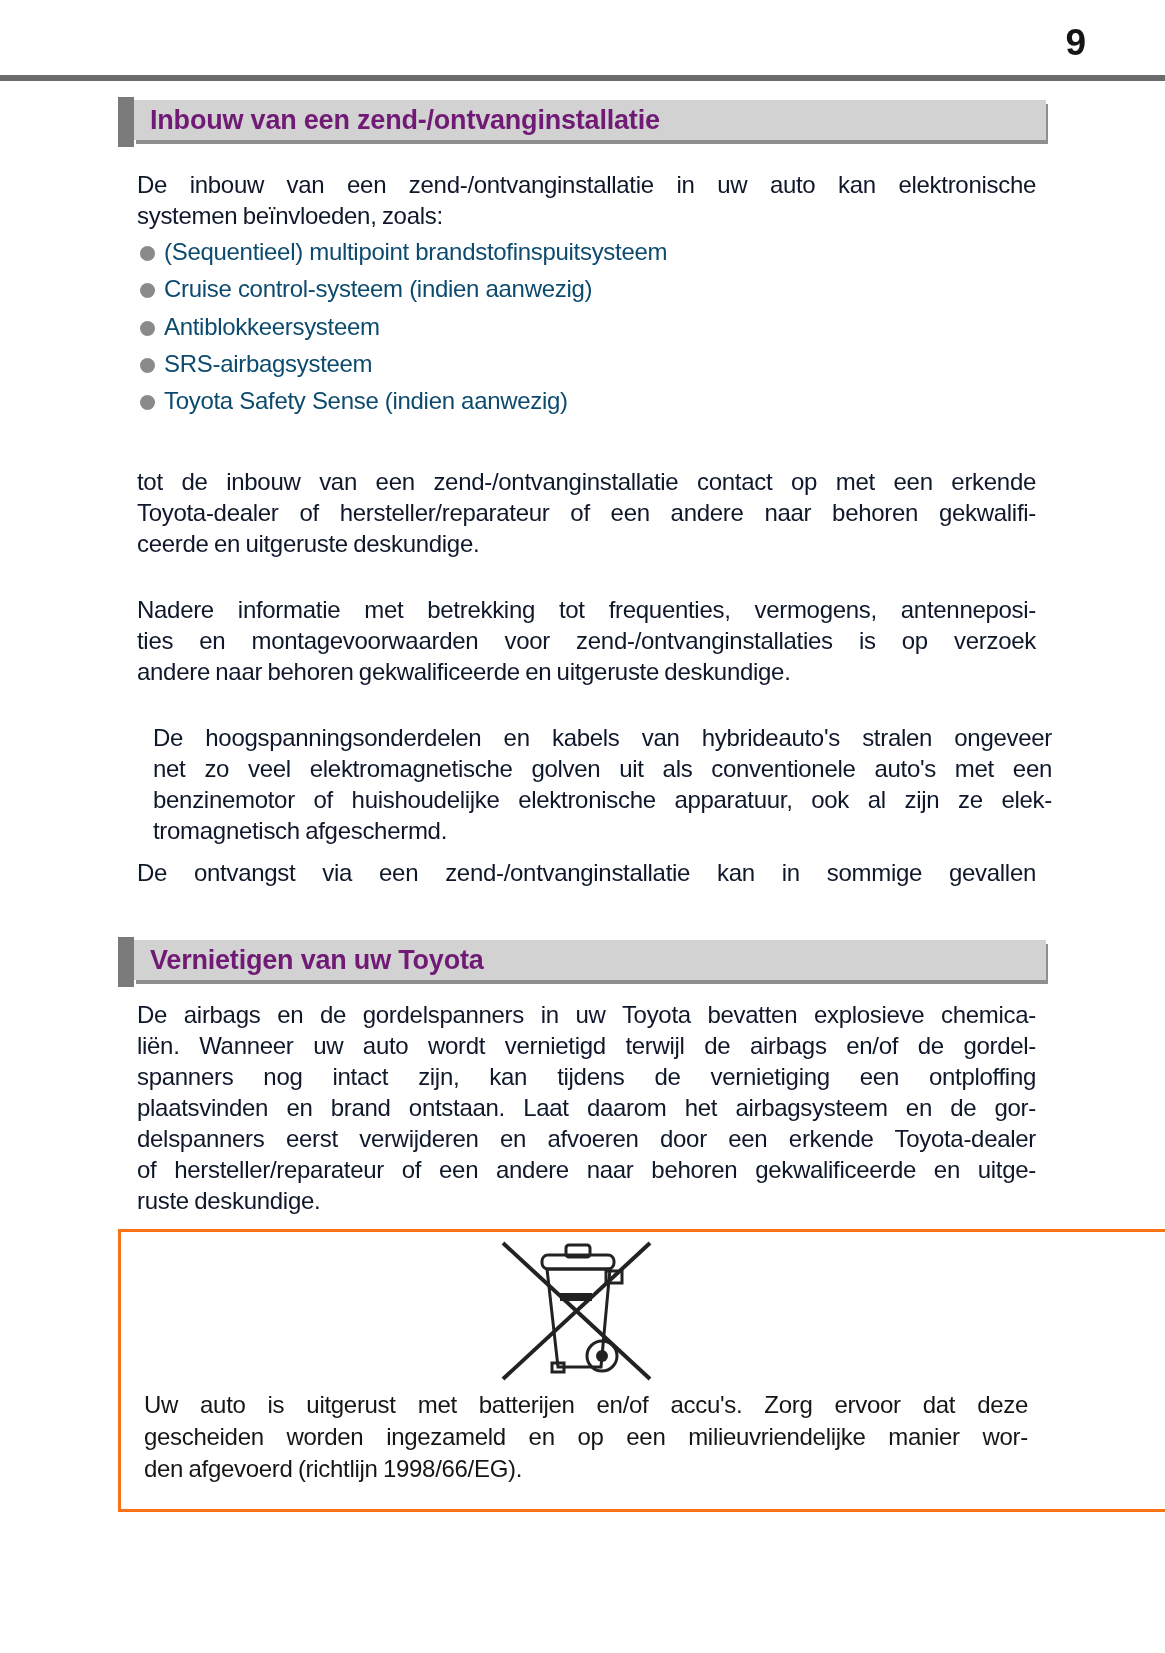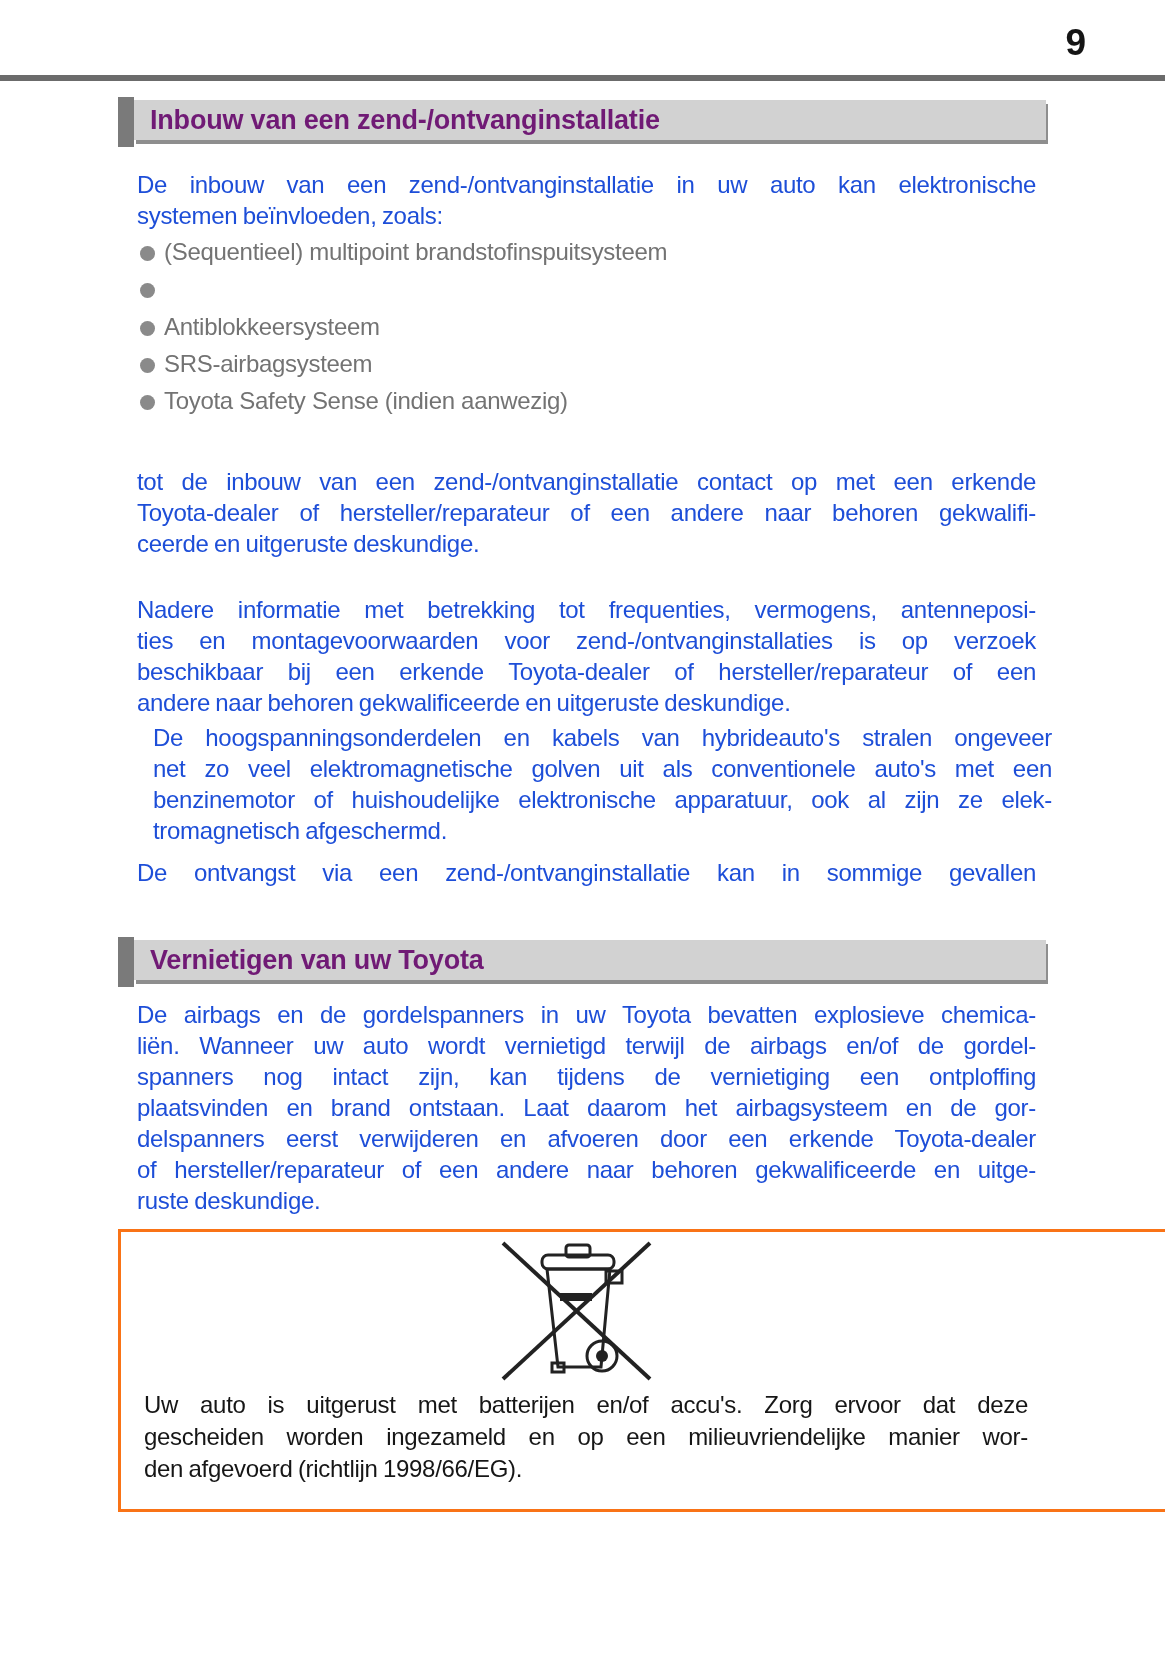--- a/index.html
+++ b/index.html
@@ -42,36 +42,36 @@
     letter-spacing: -0.2px; color: #701a75; white-space: nowrap;
   }
   #header-1 { top: 100px; }
   #header-2 { top: 940px; padding-left: 23px; }
 
   
   .para {
     position: absolute; left: 137px; width: 899px;
     font-size: 24px; line-height: 31px;
     letter-spacing: -0.3px; word-spacing: -1px;
-    color: #1d4ed8;
+    color: #0f172a;
   }
   .jline { text-align: justify; text-align-last: justify; white-space: normal; }
   .jline.last { text-align-last: left; }
 
   #p1   { top: 169px; }
   #p2   { top: 466px; }
   #p3   { top: 594px; }
   #p4   { top: 722px; margin-left: 16px; }
   #p5   { top: 857px; }
   #s2p1 { top: 999px; }
 
   
   #bullets {
     position: absolute; left: 140px; top: 233px; width: 896px;
-    font-size: 24px; letter-spacing: -0.3px; color: #737373;
+    font-size: 24px; letter-spacing: -0.3px; color: #0c4a6e;
   }
   .bullet-item { line-height: 37.33px; white-space: nowrap; }
   .dot {
     display: inline-block; width: 15px; height: 15px; border-radius: 50%;
     background: #8a8a8a; margin-right: 9px; vertical-align: -1px;
   }
 
   
   #battery-box {
     position: absolute; left: 118px; top: 1229px; width: 1082px; height: 283px;
@@ -98,35 +98,34 @@
     <div class="title">Inbouw van een zend-/ontvanginstallatie</div>
   </div>
 
   <div class="para" id="p1">
       <div class="jline">De inbouw van een zend-/ontvanginstallatie in uw auto kan elektronische</div>
       <div class="jline last">systemen beïnvloeden, zoals:</div>
     </div>
 
   <div id="bullets">
       <div class="bullet-item"><span class="dot"></span><span>(Sequentieel) multipoint brandstofinspuitsysteem</span></div>
-      <div class="bullet-item"><span class="dot"></span></div>
+      <div class="bullet-item"><span class="dot"></span><span>Cruise control-systeem (indien aanwezig)</span></div>
       <div class="bullet-item"><span class="dot"></span><span>Antiblokkeersysteem</span></div>
       <div class="bullet-item"><span class="dot"></span><span>SRS-airbagsysteem</span></div>
       <div class="bullet-item"><span class="dot"></span><span>Toyota Safety Sense (indien aanwezig)</span></div>
     </div>
 
   <div class="para" id="p2">
       <div class="jline">tot de inbouw van een zend-/ontvanginstallatie contact op met een erkende</div>
       <div class="jline">Toyota-dealer of hersteller/reparateur of een andere naar behoren gekwalifi-</div>
       <div class="jline last">ceerde en uitgeruste deskundige.</div>
     </div>
   <div class="para" id="p3">
       <div class="jline">Nadere informatie met betrekking tot frequenties, vermogens, antenneposi-</div>
       <div class="jline">ties en montagevoorwaarden voor zend-/ontvanginstallaties is op verzoek</div>
-      <div class="jline">beschikbaar bij een erkende Toyota-dealer of hersteller/reparateur of een</div>
       <div class="jline last">andere naar behoren gekwalificeerde en uitgeruste deskundige.</div>
     </div>
   <div class="para" id="p4">
       <div class="jline">De hoogspanningsonderdelen en kabels van hybrideauto's stralen ongeveer</div>
       <div class="jline">net zo veel elektromagnetische golven uit als conventionele auto's met een</div>
       <div class="jline">benzinemotor of huishoudelijke elektronische apparatuur, ook al zijn ze elek-</div>
       <div class="jline last">tromagnetisch afgeschermd.</div>
     </div>
   <div class="para" id="p5">
       <div class="jline">De ontvangst via een zend-/ontvanginstallatie kan in sommige gevallen</div>

